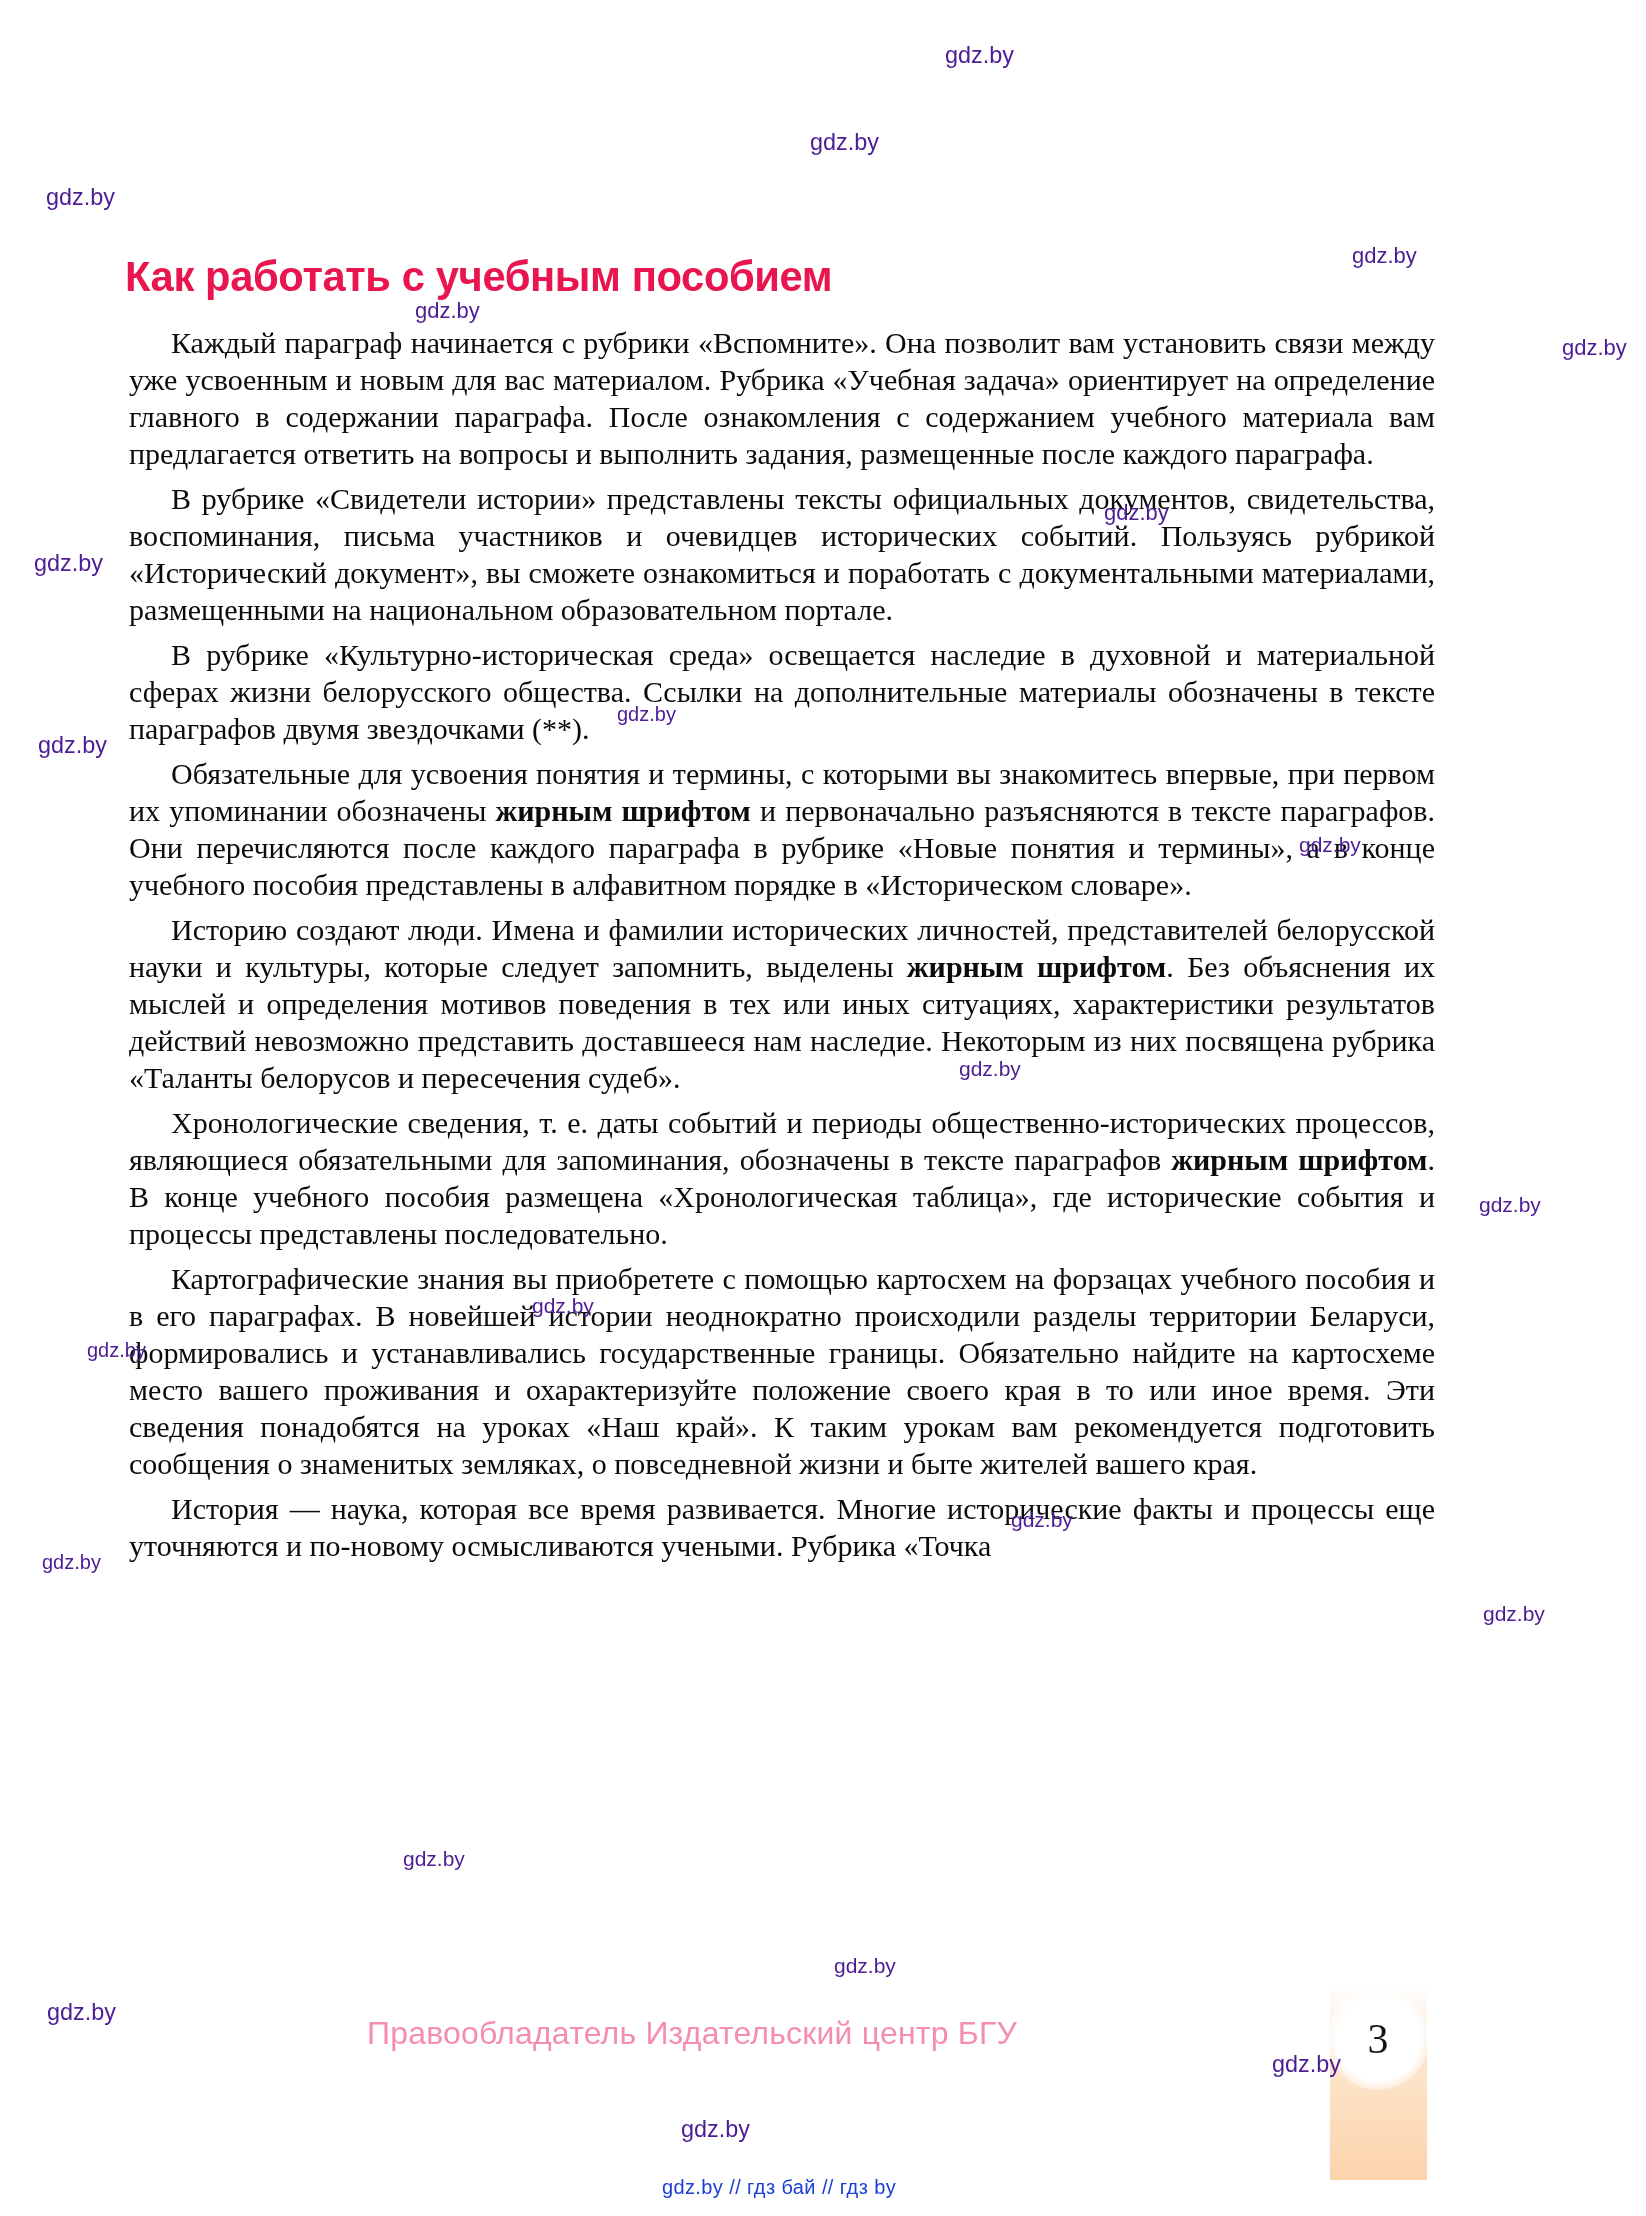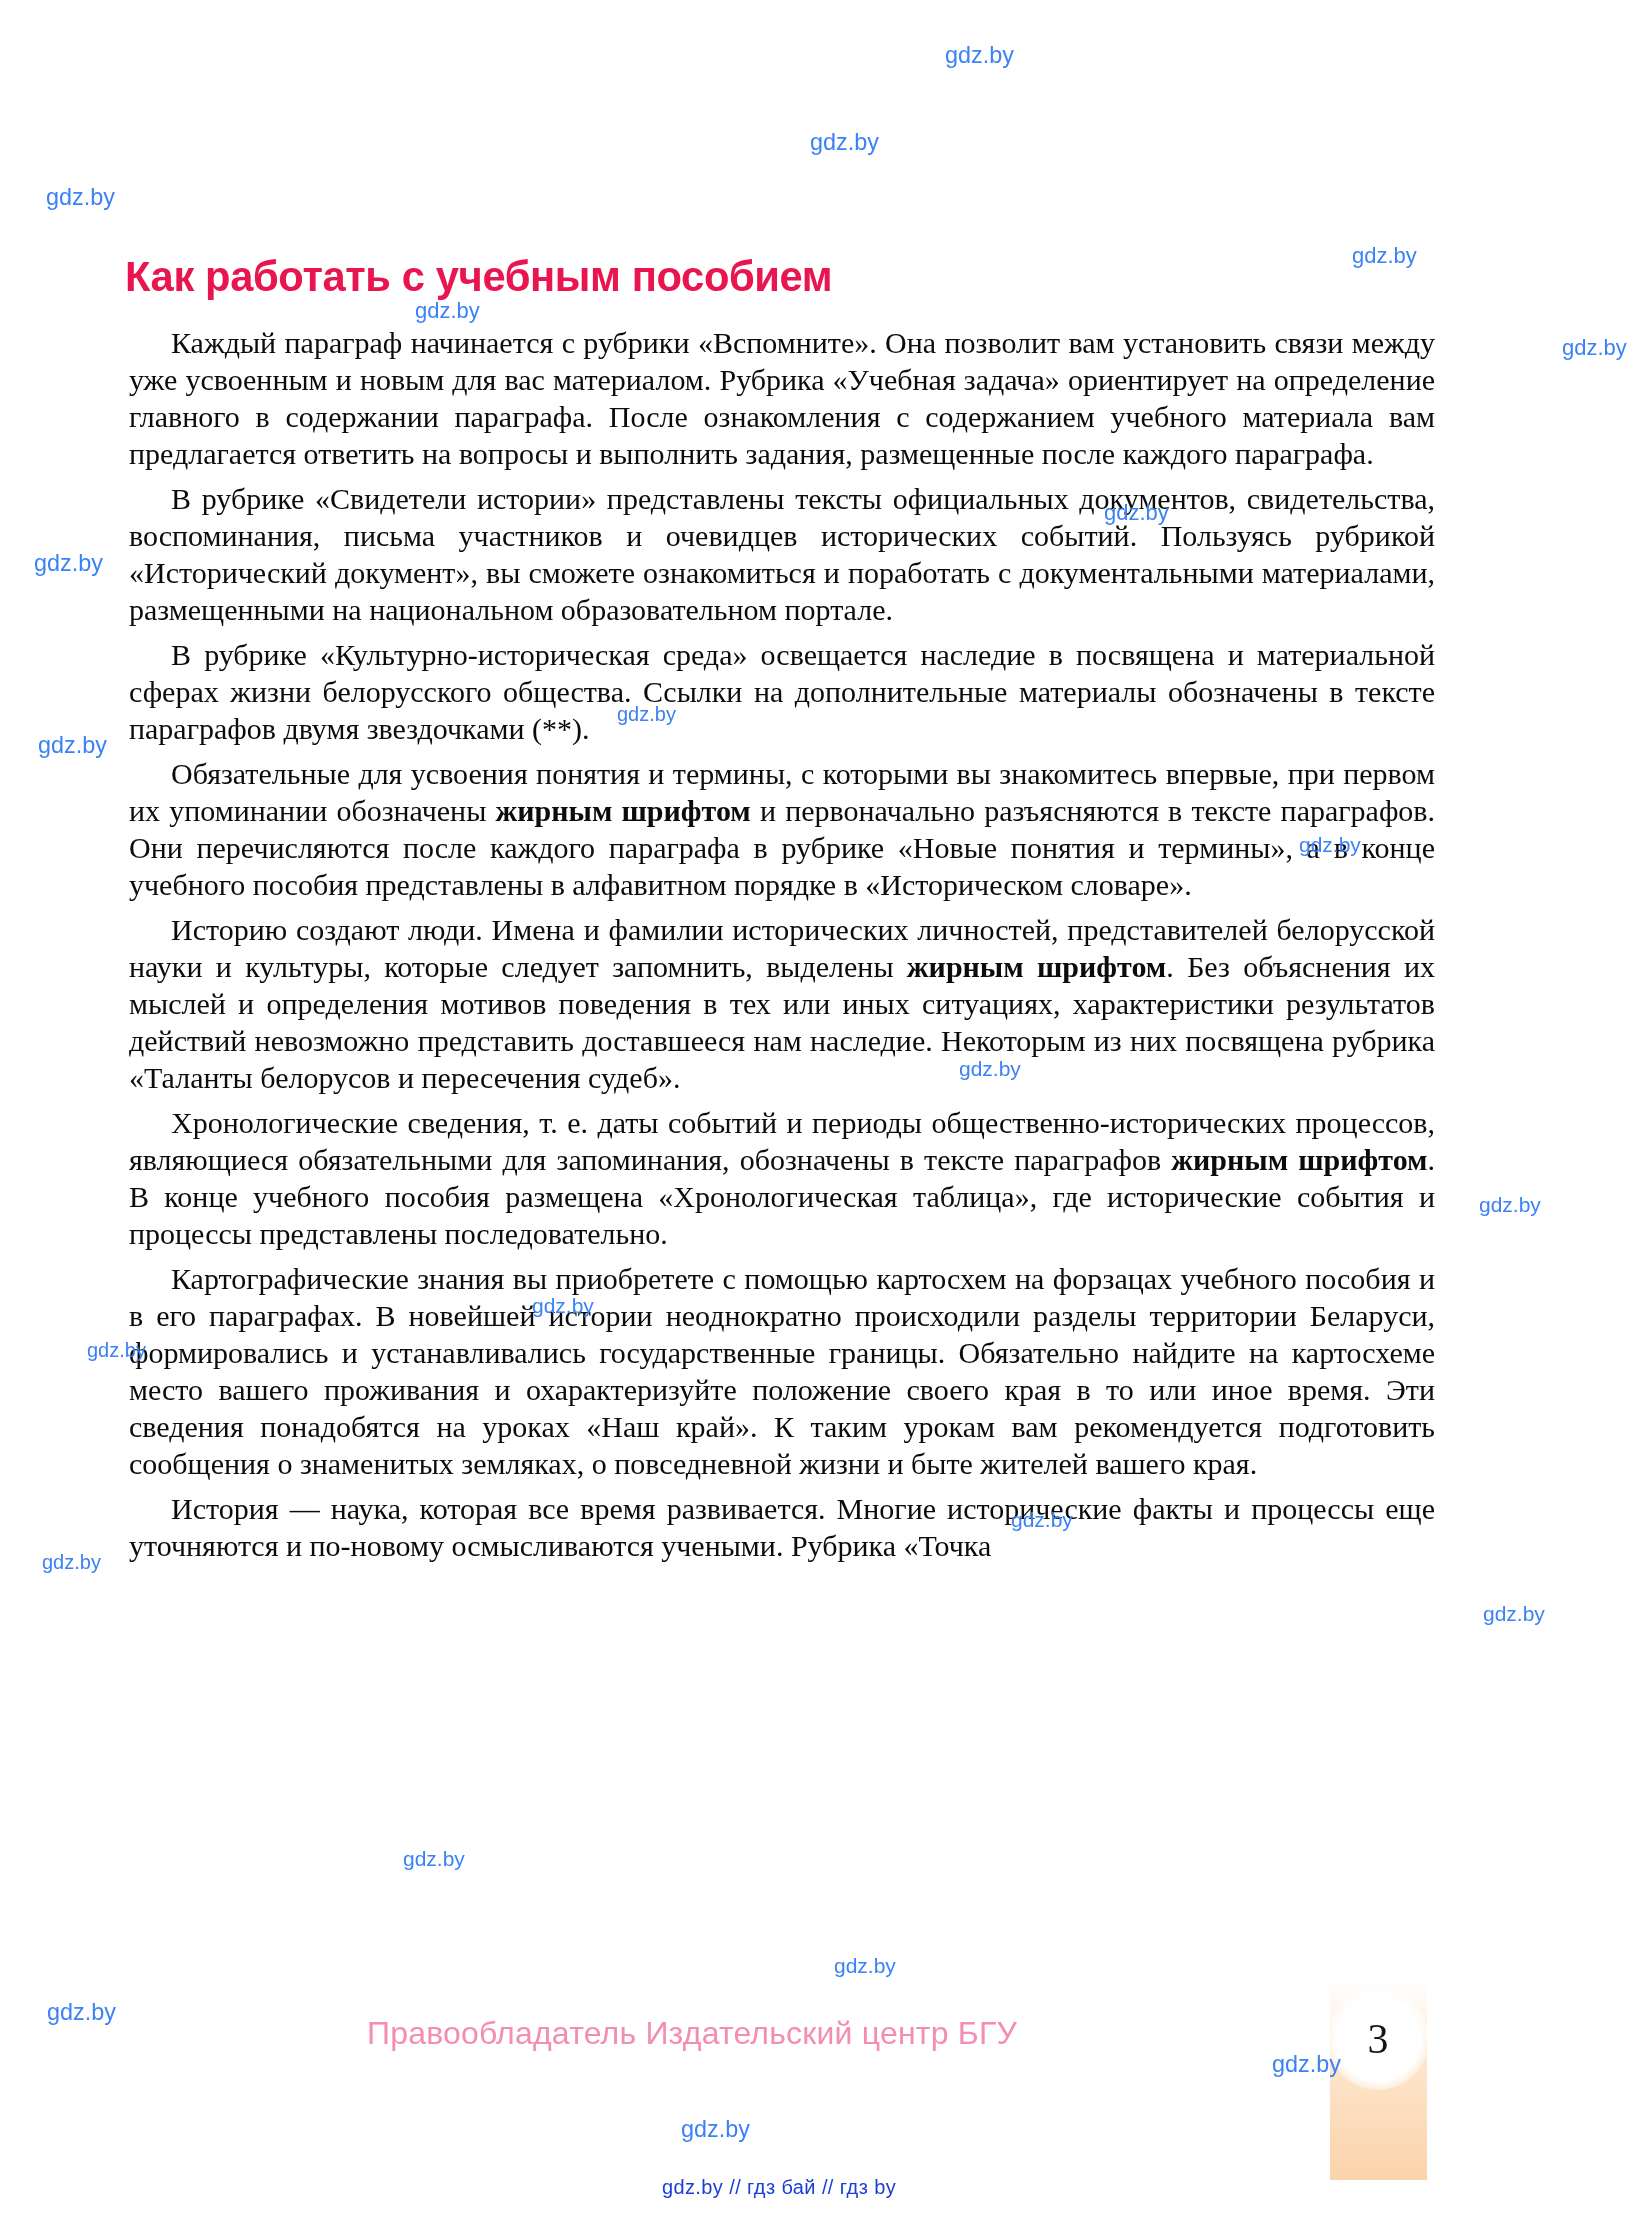--- a/index.html
+++ b/index.html
@@ -122,37 +122,37 @@
     justify-content: center;
     font-family: "Liberation Serif", "DejaVu Serif", serif;
     font-size: 42px;
     color: #141414;
   }
 
   
   .wm {
     position: absolute;
     font-family: "Liberation Sans", "DejaVu Sans", sans-serif;
-    color: #3b82f6;
+    color: #4c1d95;
     white-space: nowrap;
     pointer-events: none;
   }
 </style>
 </head>
 <body>
 
 <div id="page">
 
 
   <h1 class="page-heading" style="color: rgb(232, 21, 79);">Как работать с учебным пособием</h1>
 
   <div class="text-column">
     <p class="para">Каждый параграф начинается с рубрики «Вспомните». Она позволит вам установить связи между уже усвоенным и новым для вас материалом. Рубрика «Учебная задача» ориентирует на определение главного в содержании параграфа. После ознакомления с содержанием учебного материала вам предлагается ответить на вопросы и выполнить задания, размещенные после каждого параграфа.</p>
     <p class="para">В рубрике «Свидетели истории» представлены тексты официальных документов, свидетельства, воспоминания, письма участников и очевидцев исторических событий. Пользуясь рубрикой «Исторический документ», вы сможете ознакомиться и поработать с документальными материалами, размещенными на национальном образовательном портале.</p>
-    <p class="para">В рубрике «Культурно-историческая среда» освещается наследие в посвящена и материальной сферах жизни белорусского общества. Ссылки на дополнительные материалы обозначены в тексте параграфов двумя звездочками (**).</p>
+    <p class="para">В рубрике «Культурно-историческая среда» освещается наследие в духовной и материальной сферах жизни белорусского общества. Ссылки на дополнительные материалы обозначены в тексте параграфов двумя звездочками (**).</p>
     <p class="para">Обязательные для усвоения понятия и термины, с которыми вы знакомитесь впервые, при первом их упоминании обозначены <b>жирным шрифтом</b> и первоначально разъясняются в тексте параграфов. Они перечисляются после каждого параграфа в рубрике «Новые понятия и термины», а в конце учебного пособия представлены в алфавитном порядке в «Историческом словаре».</p>
     <p class="para">Историю создают люди. Имена и фамилии исторических личностей, представителей белорусской науки и культуры, которые следует запомнить, выделены <b>жирным шрифтом</b>. Без объяснения их мыслей и определения мотивов поведения в тех или иных ситуациях, характеристики результатов действий невозможно представить доставшееся нам наследие. Некоторым из них посвящена рубрика «Таланты белорусов и пересечения судеб».</p>
     <p class="para">Хронологические сведения, т. е. даты событий и периоды общественно-исторических процессов, являющиеся обязательными для запоминания, обозначены в тексте параграфов <b>жирным шрифтом</b>. В конце учебного пособия размещена «Хронологическая таблица», где исторические события и процессы представлены последовательно.</p>
     <p class="para">Картографические знания вы приобретете с помощью картосхем на форзацах учебного пособия и в его параграфах. В новейшей истории неоднократно происходили разделы территории Беларуси, формировались и устанавливались государственные границы. Обязательно найдите на картосхеме место вашего проживания и охарактеризуйте положение своего края в то или иное время. Эти сведения понадобятся на уроках «Наш край». К таким урокам вам рекомендуется подготовить сообщения о знаменитых земляках, о повседневной жизни и быте жителей вашего края.</p>
     <p class="para">История — наука, которая все время развивается. Многие исторические факты и процессы еще уточняются и по-новому осмысливаются учеными. Рубрика «Точка</p>
   </div>
 
   <div class="page-tab"></div>
   <div class="page-number-bubble">3</div>
 

